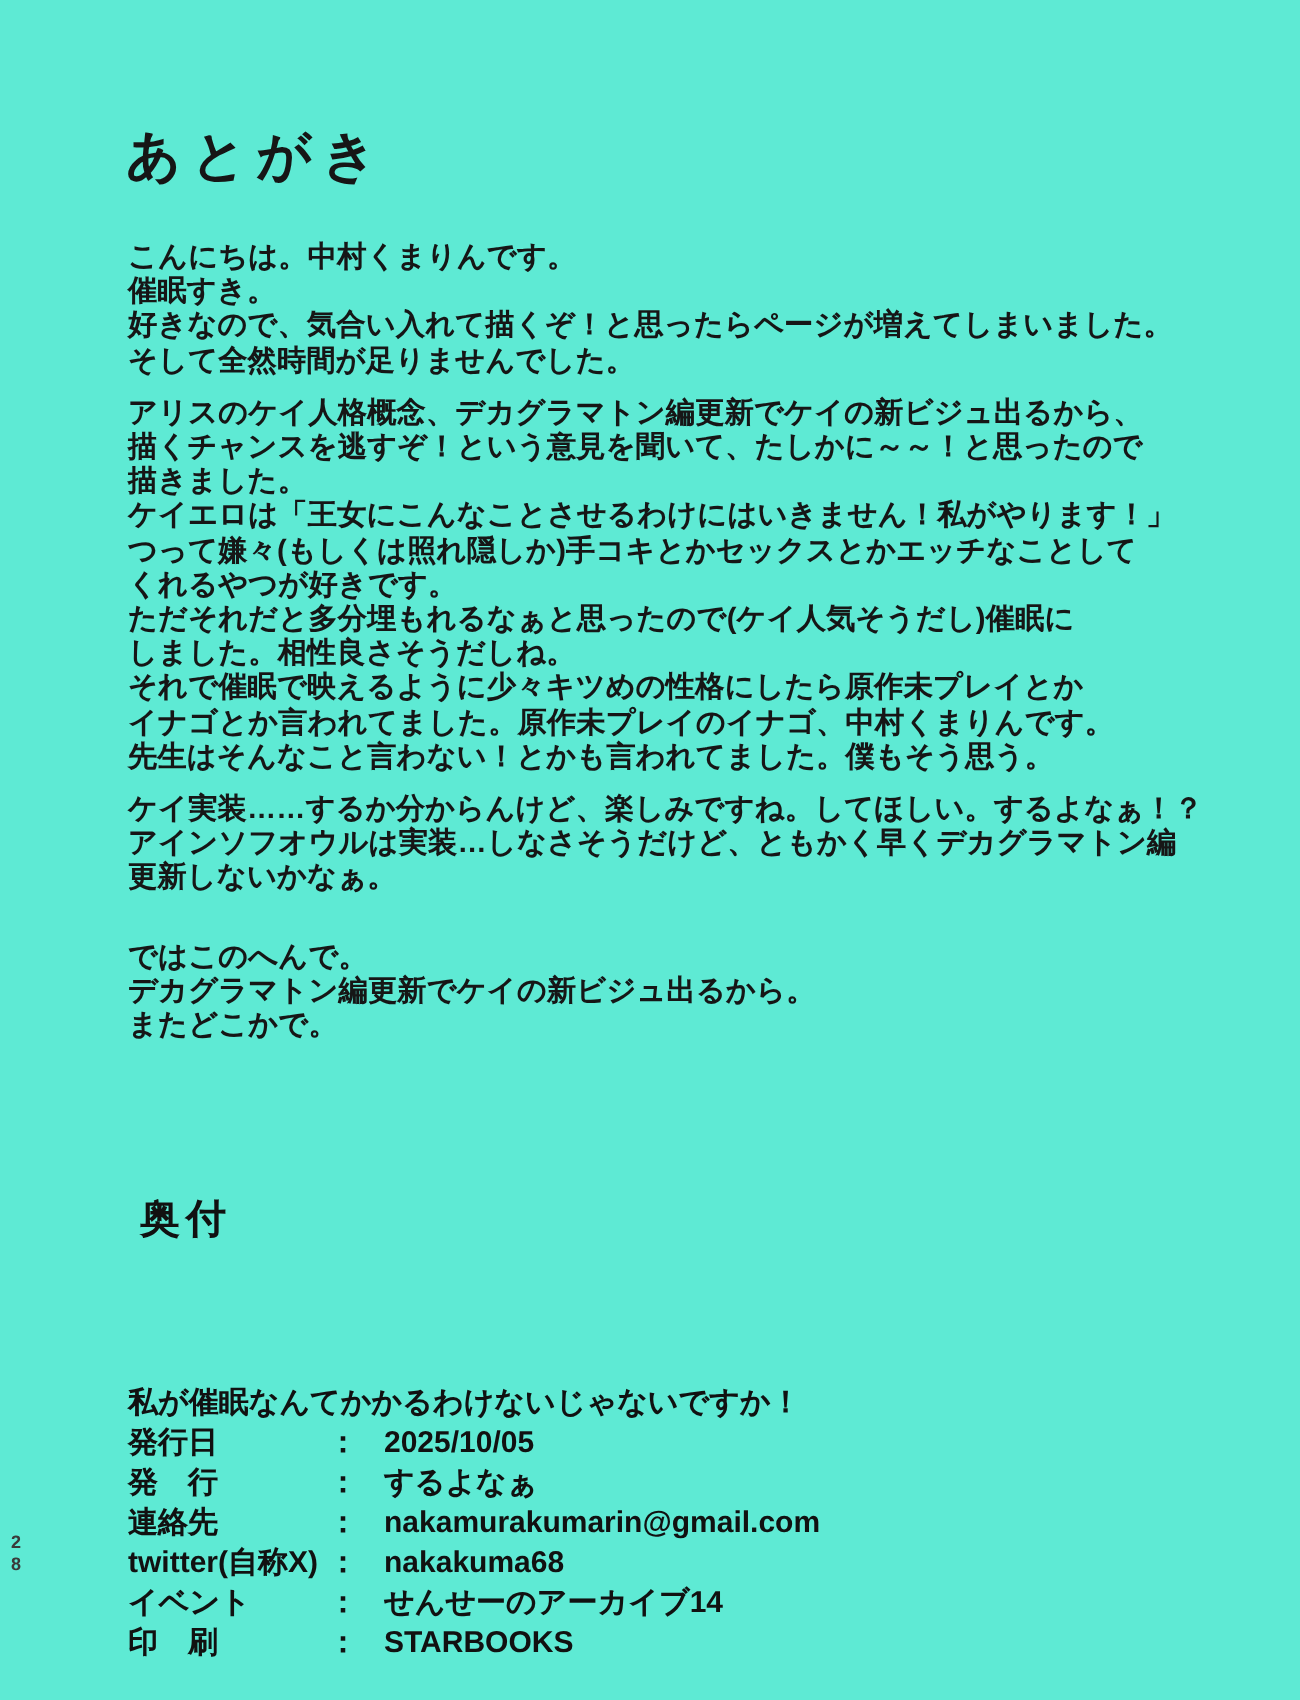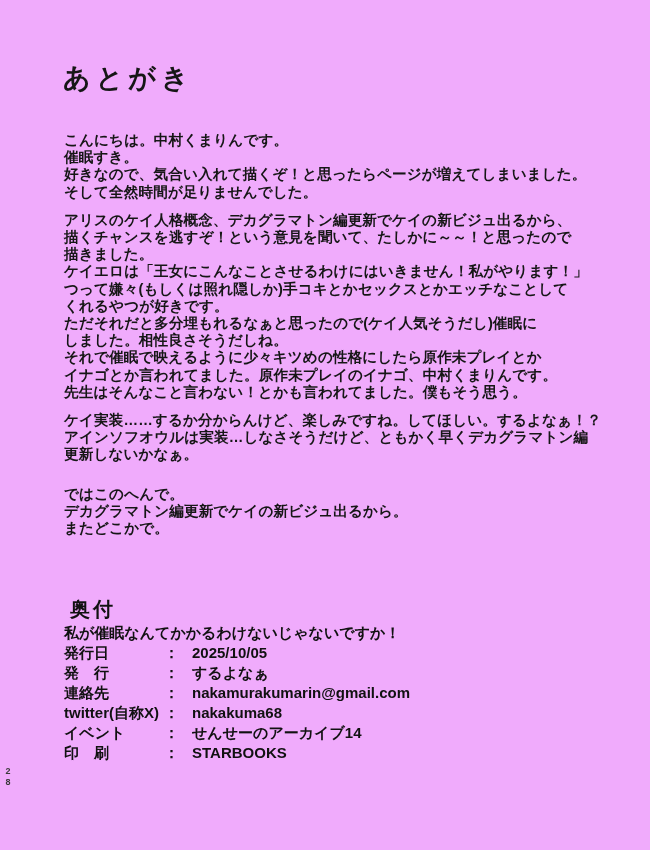--- a/index.html
+++ b/index.html
@@ -4,21 +4,21 @@
 <style>
   html, body {
     margin: 0;
     padding: 0;
     background: #ffffff;
   }
   .page {
     position: relative;
     width: 650px;
     height: 850px;
-    background: #f0abfc;
+    background: #5eead4;
     overflow: hidden;
     font-family: "Liberation Sans", sans-serif;
     color: #141414;
   }
   
   .afterword-title {
     position: absolute;
     left: 63px;
     top: 60px;
     margin: 0;
@@ -34,42 +34,42 @@
     left: 64px;
     top: 121px;
     width: 540px;
     font-size: 14.6px;
     line-height: 17.2px;
     font-weight: 600;
     letter-spacing: 0.1px;
     color: #161616;
   }
   .afterword-body p {
-    margin: 11px 0 9px 0;
+    margin: 0 0 9px 0;
     white-space: pre-line;
   }
   .afterword-body p.gap-large {
     margin-top: 22px;
   }
   
   .colophon-title {
     position: absolute;
     left: 70px;
     top: 596px;
     margin: 0;
     font-size: 20px;
     font-weight: 800;
     letter-spacing: 3px;
     color: #111111;
     white-space: nowrap;
   }
   .colophon {
     position: absolute;
     left: 64px;
-    top: 623px;
+    top: 692px;
     font-size: 15px;
     line-height: 20px;
     font-weight: 700;
     color: #111111;
   }
   .colophon .book-title {
     white-space: nowrap;
     height: 20px;
   }
   .colophon .row {

